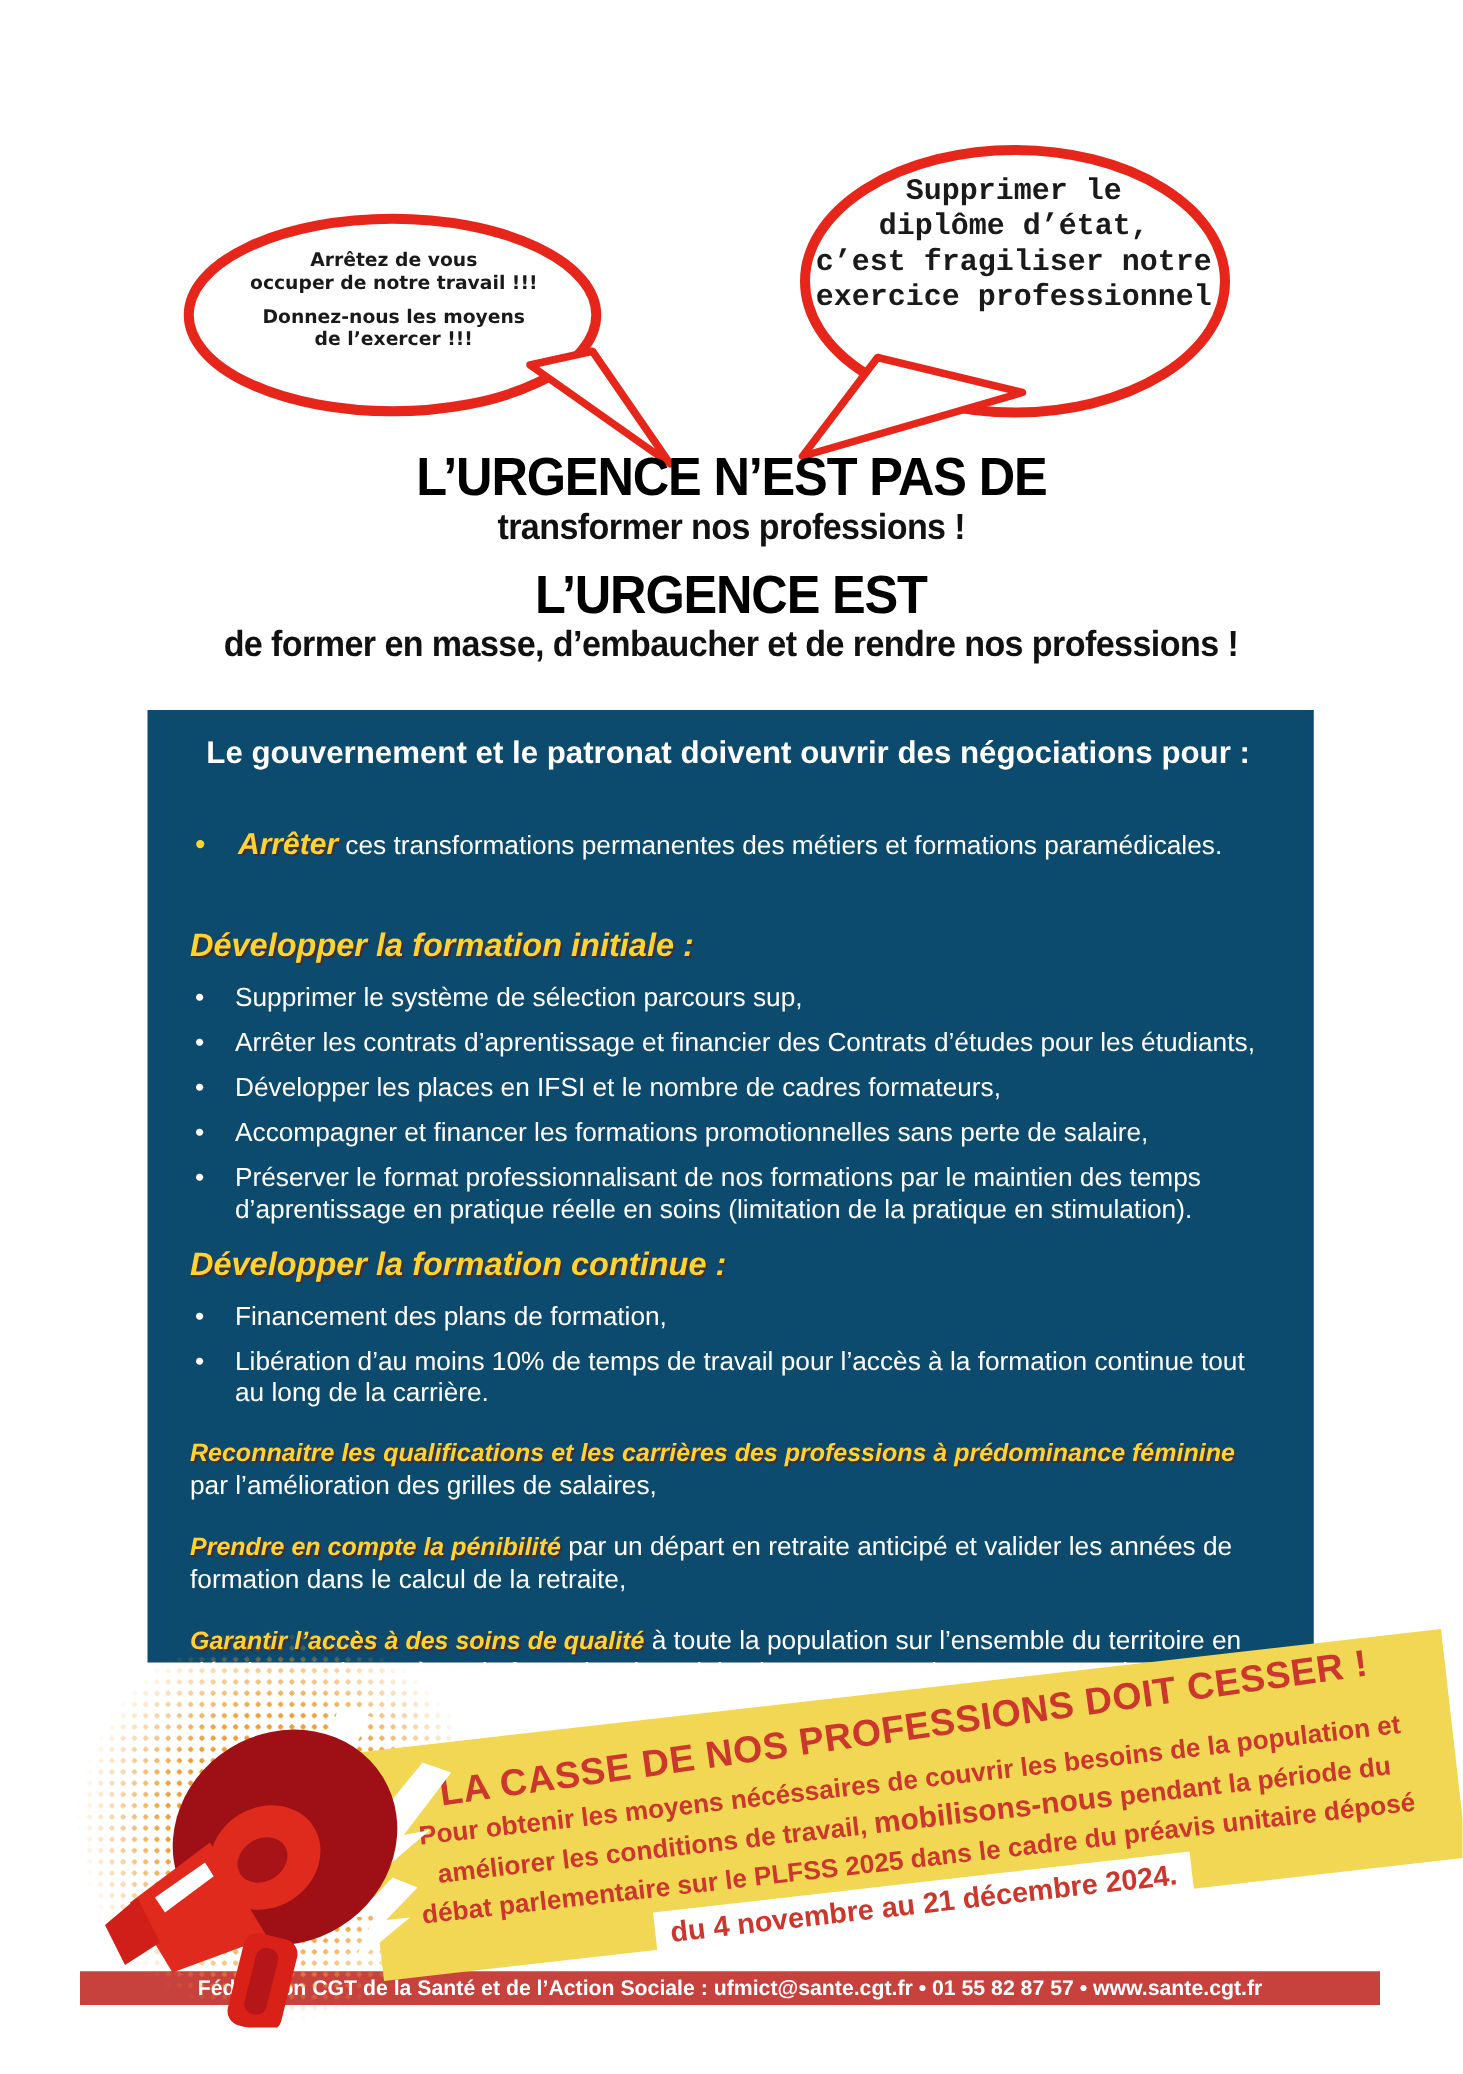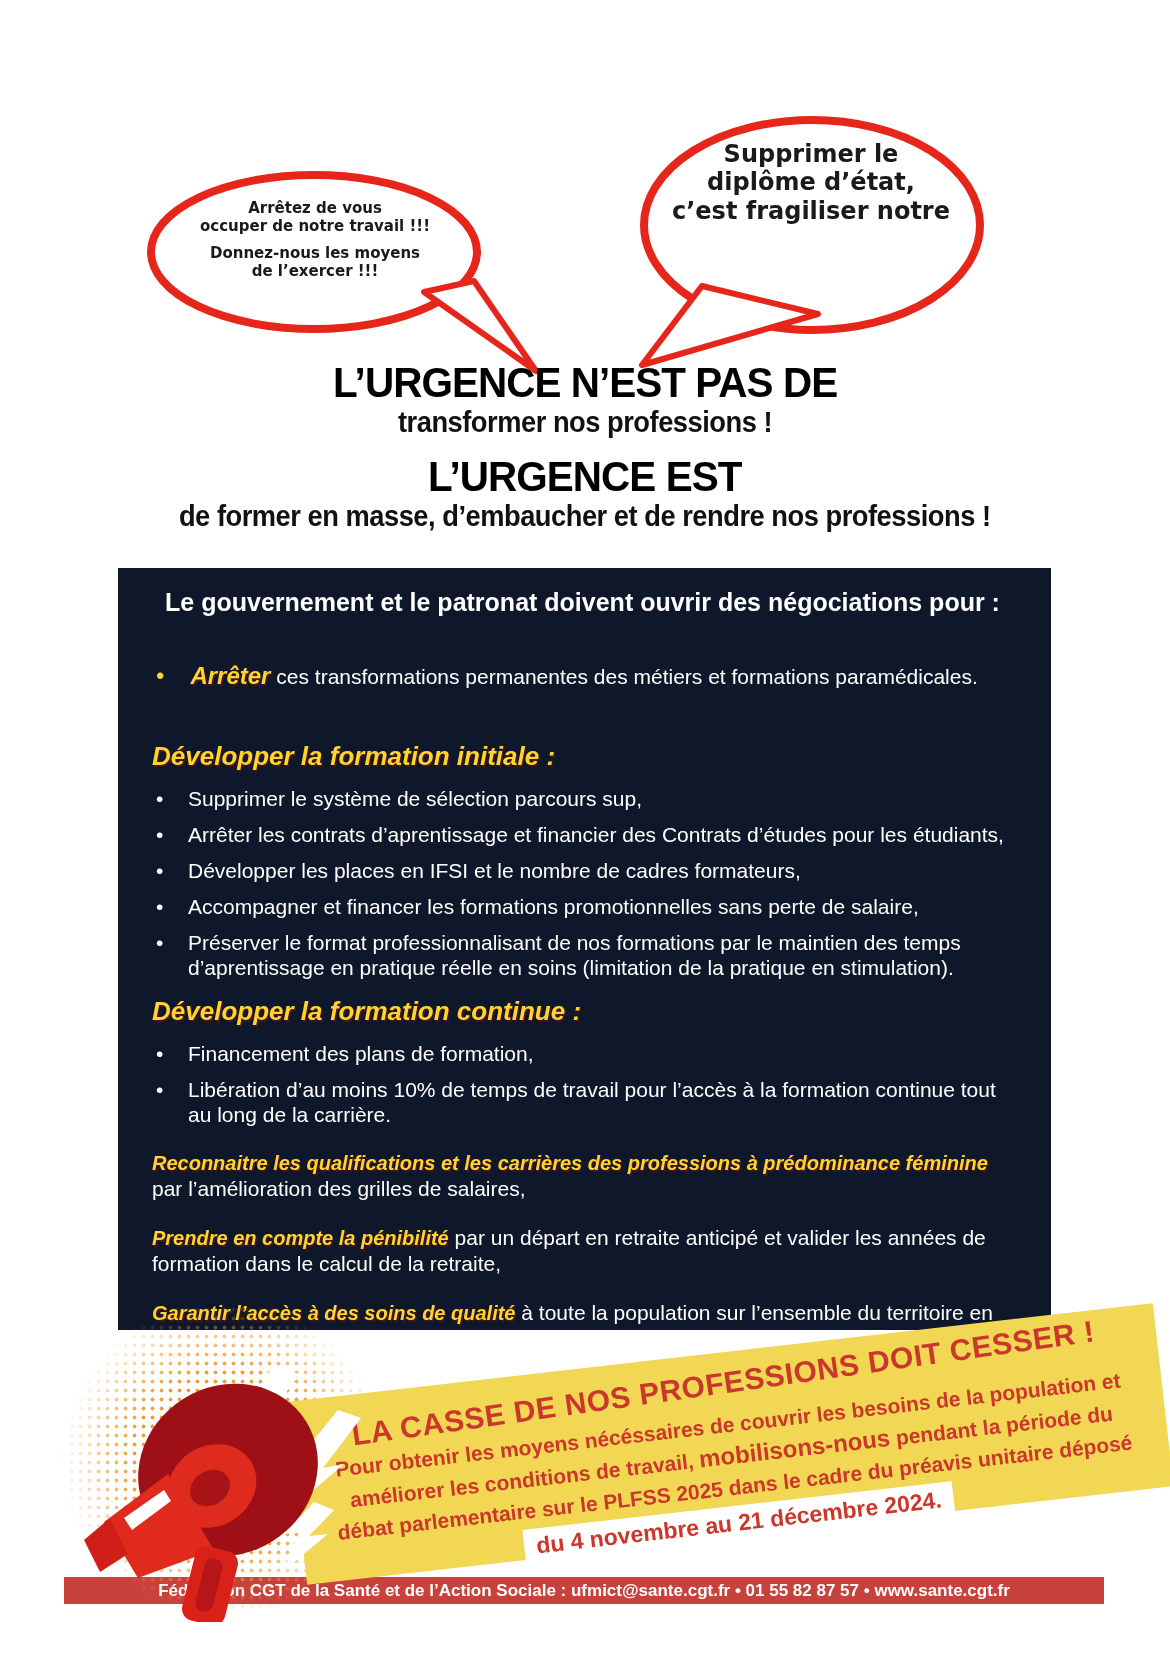--- a/index.html
+++ b/index.html
@@ -7,34 +7,34 @@
        font-family:"Liberation Sans",sans-serif;}
   .abs{position:absolute;}
 
   
   #bubble-svg{left:0;top:0;z-index:1;}
   .bubble-text{z-index:2;text-align:center;color:#1a1a1a;
 duplicate:none;font-family:"DejaVu Sans",sans-serif;font-weight:bold;}
   .bubble-text span{display:block;line-height:1.18;}
   #bubble-left-text{left:165px;top:200px;width:300px;font-size:15px;}
   #bubble-left-text .gap{margin-top:10px;}
-  #bubble-right-text{left:652px;top:140px;width:318px;font-size:24px;}
+  #bubble-right-text{left:652px;top:140px;width:318px;font-size:24px;font-family:Liberation Mono, monospace;}
 
   
   .center-line{left:0;width:100%;text-align:center;z-index:2;}
   .red-head{color:#000000;font-weight:800;font-size:43px;letter-spacing:-1px;}
   .red-head .squeeze,.black-head .squeeze{display:inline-block;transform:scaleX(0.94);transform-origin:center;}
   .black-head{color:#111;font-weight:800;font-size:29px;letter-spacing:-0.5px;}
   #headline-1{top:358px;}
   #headline-1-sub{top:406px;}
   #headline-2{top:452px;}
   #headline-2-sub{top:500px;}
 
   
-  #redbox{left:118px;top:568px;width:933px;height:762px;background:#0f172a;color:#fff;
+  #redbox{left:118px;top:568px;width:933px;height:762px;background:#0c4a6e;color:#fff;
           box-sizing:border-box;padding:20px 38px 0 34px;z-index:2;}
   #redbox-header{text-align:center;font-size:25px;font-weight:bold;margin:0;padding:0 10px;}
   .yellow{color:#ffd42e;font-style:italic;font-weight:bold;
           text-shadow:1.5px 1.5px 0 rgba(110,20,12,0.55);}
   .lead-line{margin:44px 0 0 4px;font-size:21px;line-height:1.25;}
   .lead-line::before{content:"•";color:#ffd42e;font-size:24px;margin-right:26px;}
   .lead-line .em{font-size:24px;}
   .sec-heading{font-size:26px;margin:50px 0 0 0;}
   .sec-heading.tight{margin-top:16px;}
   ul.bullets{list-style:none;margin:14px 0 0 0;padding:0;}
@@ -80,20 +80,21 @@
   <span>Arrêtez de vous</span>
   <span>occuper de notre travail !!!</span>
   <span class="gap">Donnez-nous les moyens</span>
   <span>de l’exercer !!!</span>
 </div>
 
 <div id="bubble-right-text" class="abs bubble-text">
   <span>Supprimer le</span>
   <span>diplôme d’état,</span>
   <span>c’est fragiliser notre</span>
+  <span>exercice professionnel</span>
 </div>
 
 <div id="headline-1" class="abs center-line red-head">
   <span class="squeeze">L’URGENCE N’EST PAS DE</span>
 </div>
 <div id="headline-1-sub" class="abs center-line black-head">
   <span class="squeeze">transformer nos professions !</span>
 </div>
 <div id="headline-2" class="abs center-line red-head">
   <span class="squeeze">L’URGENCE EST</span>

